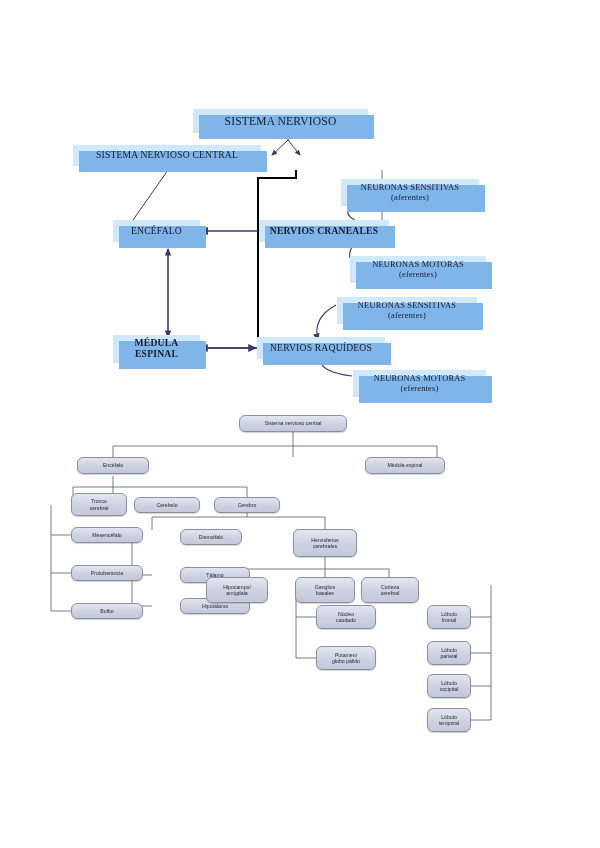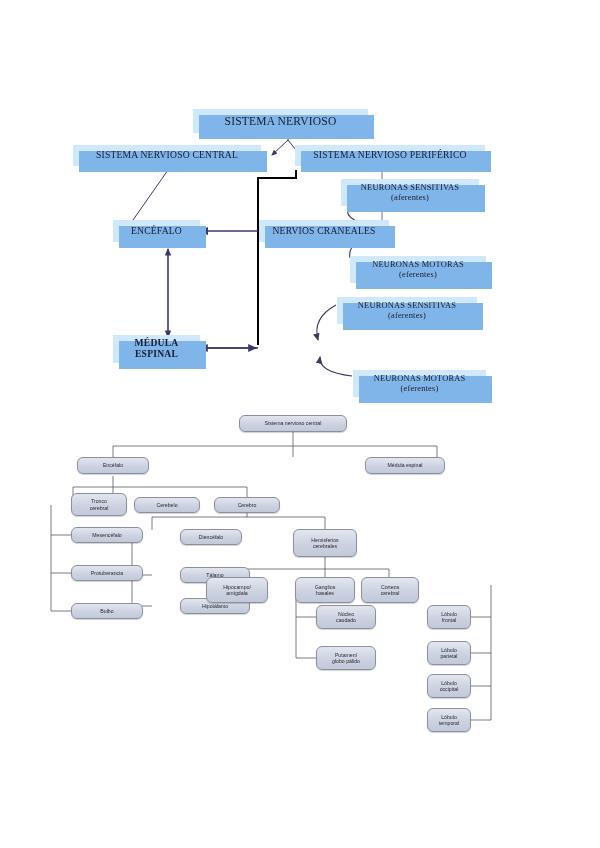--- a/index.html
+++ b/index.html
@@ -103,37 +103,33 @@
     <div class="nbox" style="left:193px;top:109px;width:175px;height:24px;font-size:11.5px;">
       <span class="shadow"></span>
       <span class="lbl">SISTEMA NERVIOSO</span>
     </div>
 
     <div class="nbox" style="left:73px;top:145px;width:188px;height:21px;font-size:9.6px;">
       <span class="shadow"></span>
       <span class="lbl">SISTEMA NERVIOSO CENTRAL</span>
     </div>
 
-    <div class="nbox" style="left:295px;top:145px;width:190px;height:21px;font-size:9.6px;">
-      <span class="shadow"></span>
-      <span class="lbl">SISTEMA NERVIOSO PERIFÉRICO</span>
-    </div>
 
     <div class="nbox" style="left:341px;top:179px;width:138px;height:27px;font-size:8.4px;">
       <span class="shadow"></span>
       <span class="lbl">NEURONAS SENSITIVAS
 (aferentes)</span>
     </div>
 
     <div class="nbox" style="left:113px;top:220px;width:87px;height:22px;font-size:9.6px;">
       <span class="shadow"></span>
       <span class="lbl">ENCÉFALO</span>
     </div>
 
-    <div class="nbox" style="left:259px;top:220px;width:130px;height:22px;font-size:9.6px;">
+    <div class="nbox" style="left:259px;top:220px;width:130px;height:22px;font-size:9.6px;font-weight:bold;">
       <span class="shadow"></span>
       <span class="lbl">NERVIOS CRANEALES</span>
     </div>
 
     <div class="nbox" style="left:350px;top:256px;width:136px;height:27px;font-size:8.4px;">
       <span class="shadow"></span>
       <span class="lbl">NEURONAS MOTORAS
 (eferentes)</span>
     </div>
 
@@ -142,20 +138,24 @@
       <span class="lbl">NEURONAS SENSITIVAS
 (aferentes)</span>
     </div>
 
     <div class="nbox" style="left:113px;top:335px;width:87px;height:28px;font-size:9.6px;font-weight:bold;">
       <span class="shadow"></span>
       <span class="lbl">MÉDULA
 ESPINAL</span>
     </div>
 
+    <div class="nbox" style="left:257px;top:337px;width:128px;height:22px;font-size:9.6px;">
+      <span class="shadow"></span>
+      <span class="lbl">NERVIOS RAQUÍDEOS</span>
+    </div>
 
     <div class="nbox" style="left:353px;top:370px;width:133px;height:27px;font-size:8.4px;">
       <span class="shadow"></span>
       <span class="lbl">NEURONAS MOTORAS
 (eferentes)</span>
     </div>
 
   </div>
 
   <div id="bottom-diagram">

